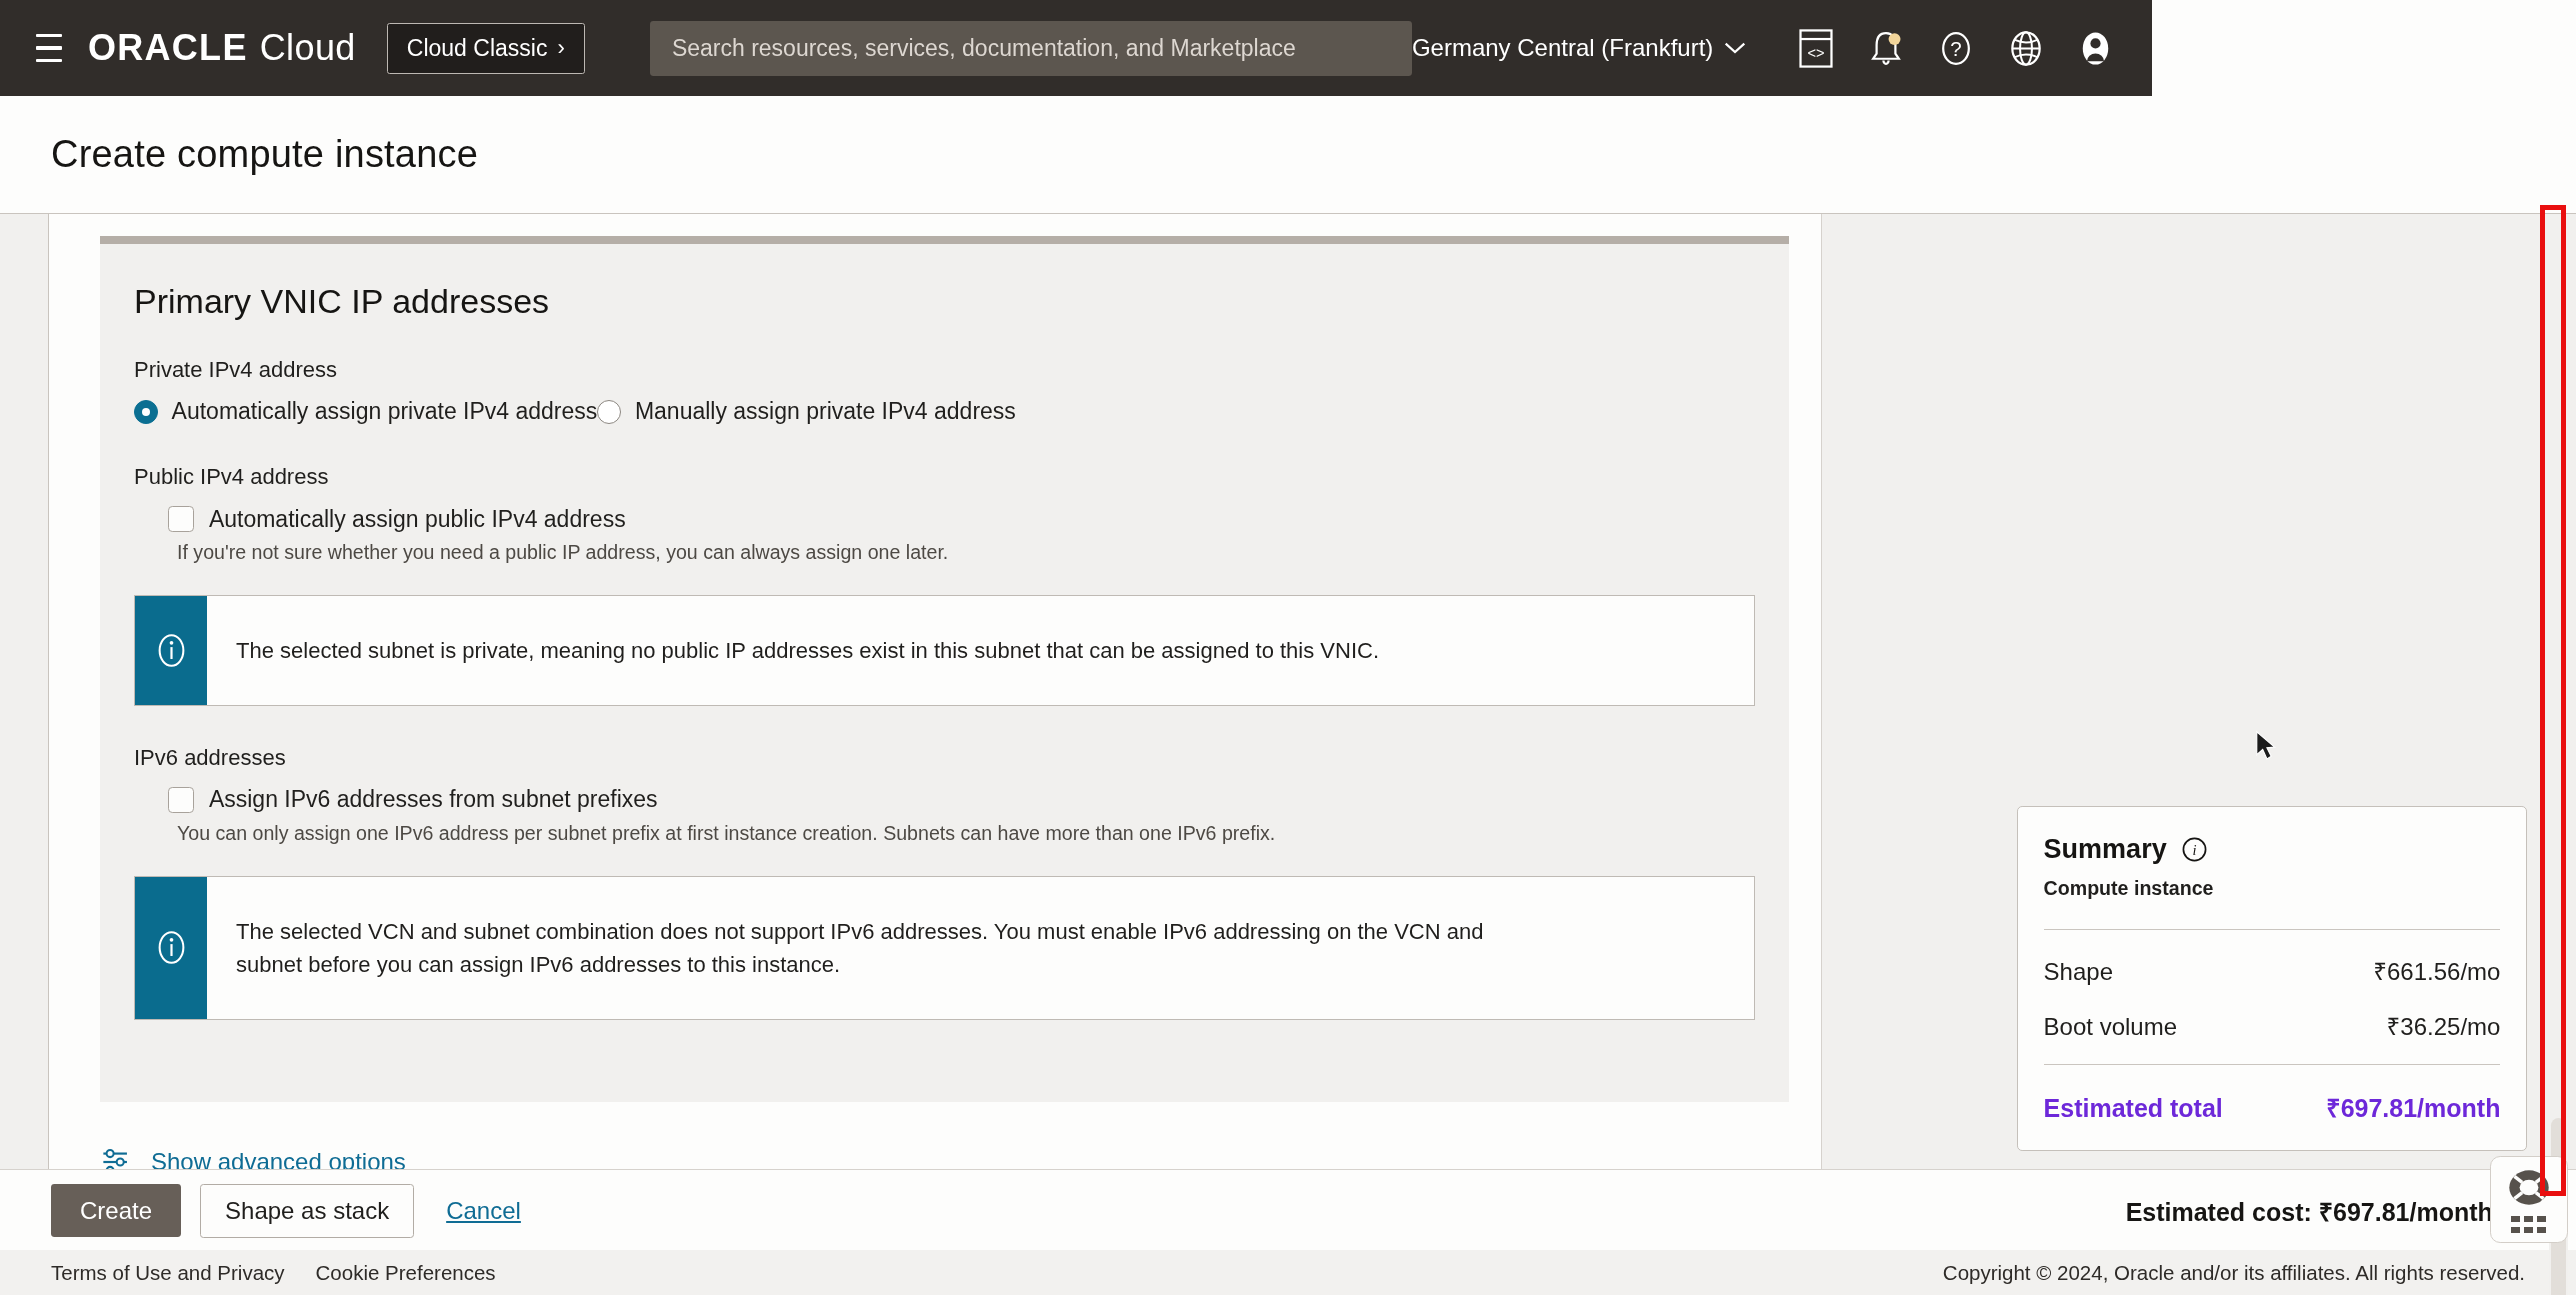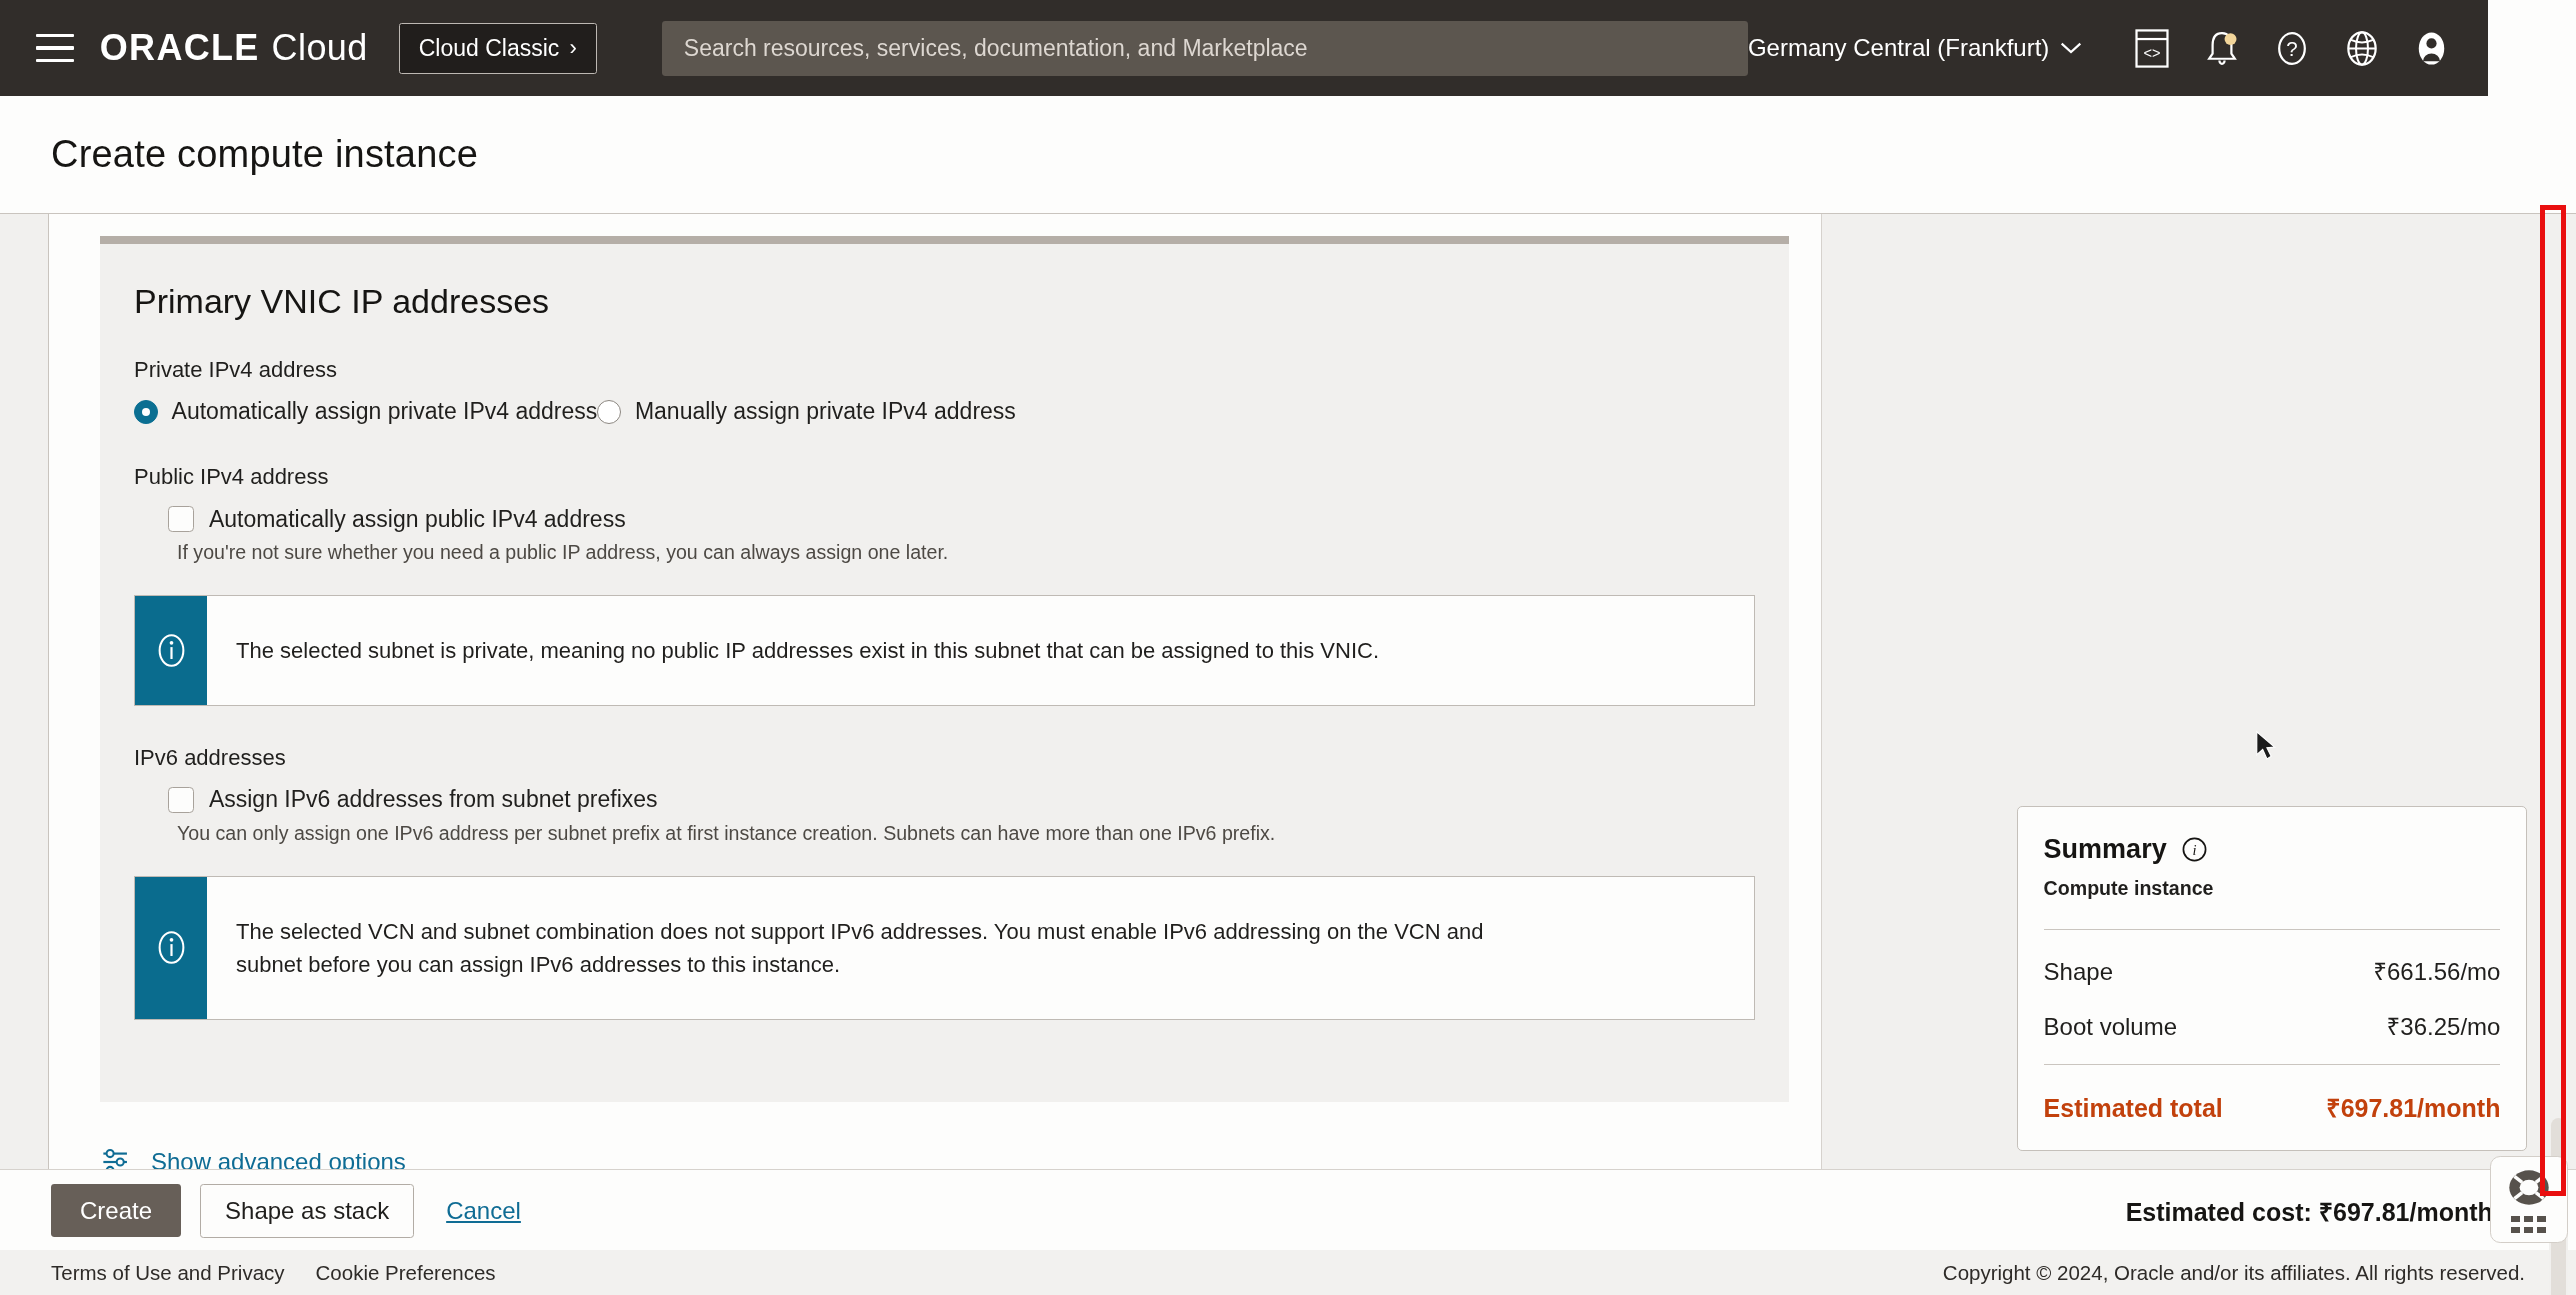--- a/index.html
+++ b/index.html
@@ -6,21 +6,21 @@
   html, body {
     width: 2576px; height: 1296px;
     font-family: "Liberation Sans", sans-serif;
     background: #fdfdfc;
     overflow: hidden;
   }
 
   
   .topbar {
     position: absolute; top: 0; left: 0;
-    width: 2488px; height: 96px;
+    width: 2152px; height: 96px;
     background: #312d2a;
     display: flex; align-items: center;
     padding: 4px 24px;
   }
   .hamburger {
     width: 39px; height: 29px;
     display: flex; flex-direction: column; justify-content: space-between;
     margin-left: 12px; margin-right: 25.6px; cursor: pointer;
   }
   .hamburger span { display: block; height: 3.4px; background: #fff; border-radius: 0.9px; }
@@ -170,21 +170,21 @@
     padding: 27px 25.6px 25.6px 25.6px;
   }
   .sumtitle-row { display: flex; align-items: center; gap: 13.6px; }
   .sumtitle { font-size: 27px; font-weight: 700; color: #161513; }
   .sumsub { font-size: 19.6px; font-weight: 700; color: #201f1d; margin-top: 12px; }
   .sumdiv { height: 0.9px; background: #cac5bf; margin: 29px 0 24px 0; }
   .sumrow {
     display: flex; justify-content: space-between; align-items: baseline;
     font-size: 24px; color: #201f1d; margin-bottom: 22px;
   }
-  .sumtotal { display: flex; justify-content: space-between; align-items: baseline; font-size: 25px; font-weight: 700; color: #c2410c; }
+  .sumtotal { display: flex; justify-content: space-between; align-items: baseline; font-size: 25px; font-weight: 700; color: #6d28d9; }
 
   
   .helpwidget {
     position: absolute; right: 8.5px; top: 942px;
     width: 78px; height: 87px;
     background: #fdfdfc;
     border: 1.7px solid #d3cec8;
     border-radius: 10.2px;
     display: flex; flex-direction: column; align-items: center; justify-content: center;
     gap: 6.8px; z-index: 40; cursor: pointer;

